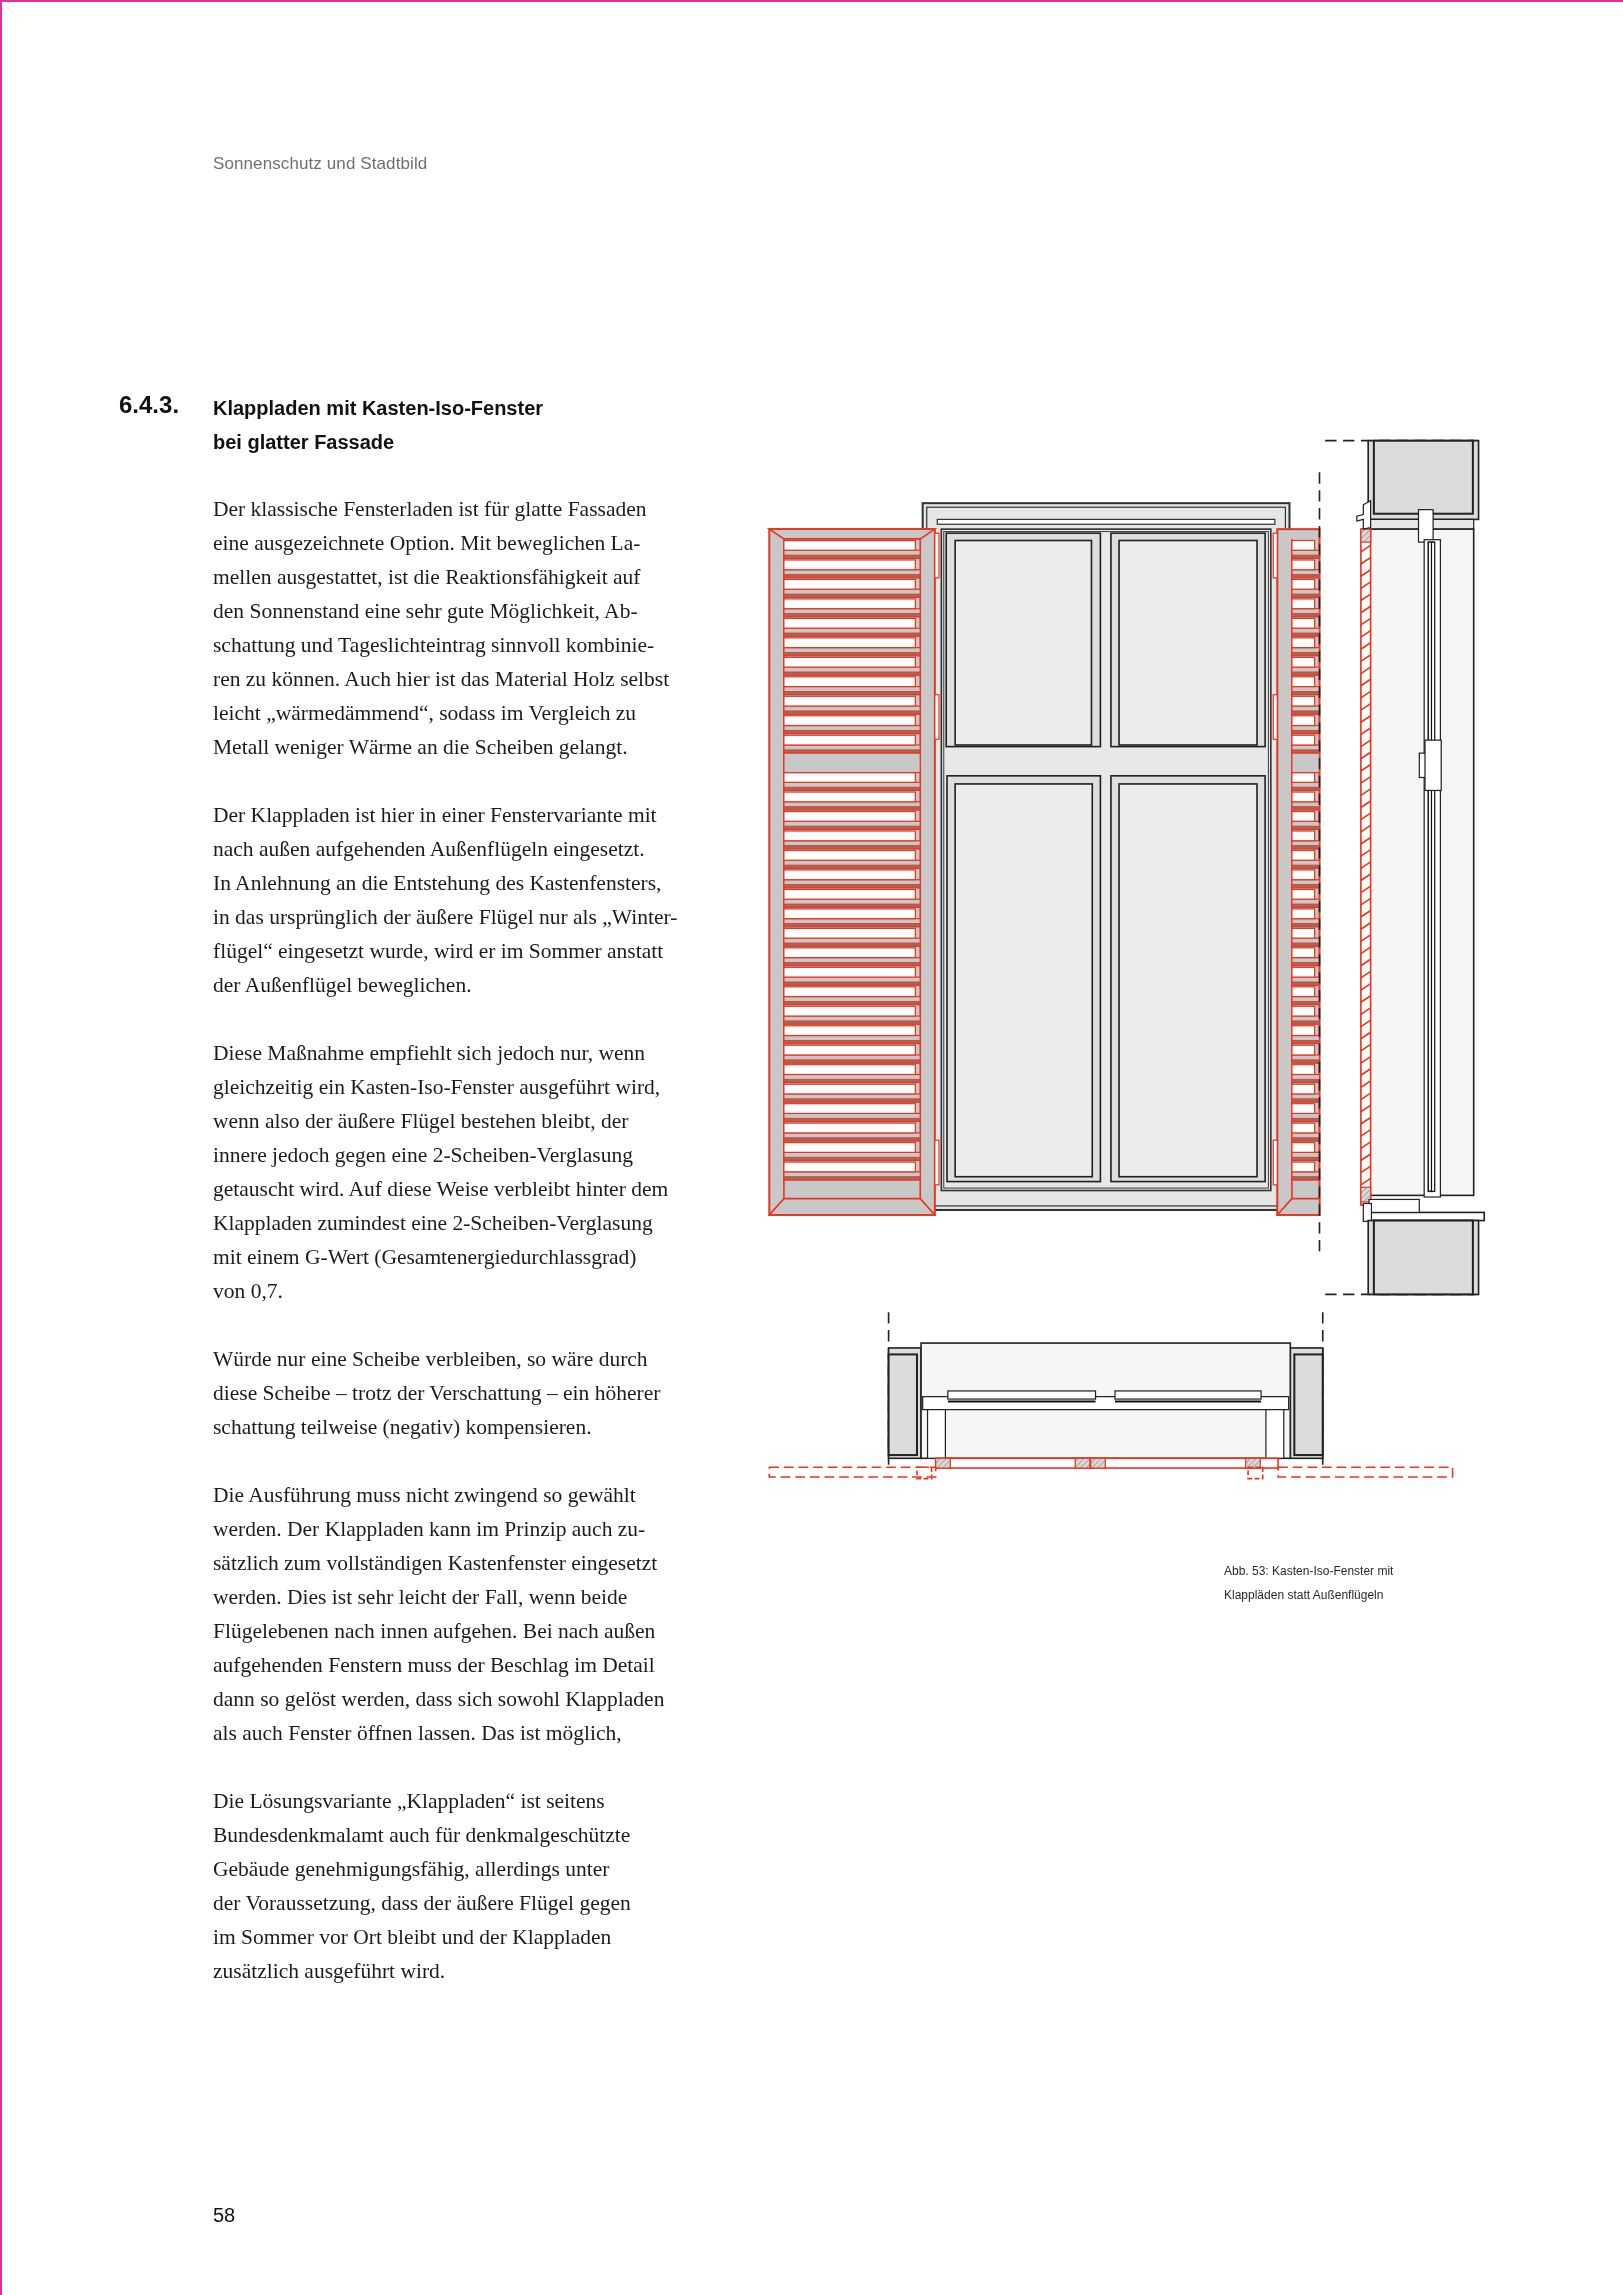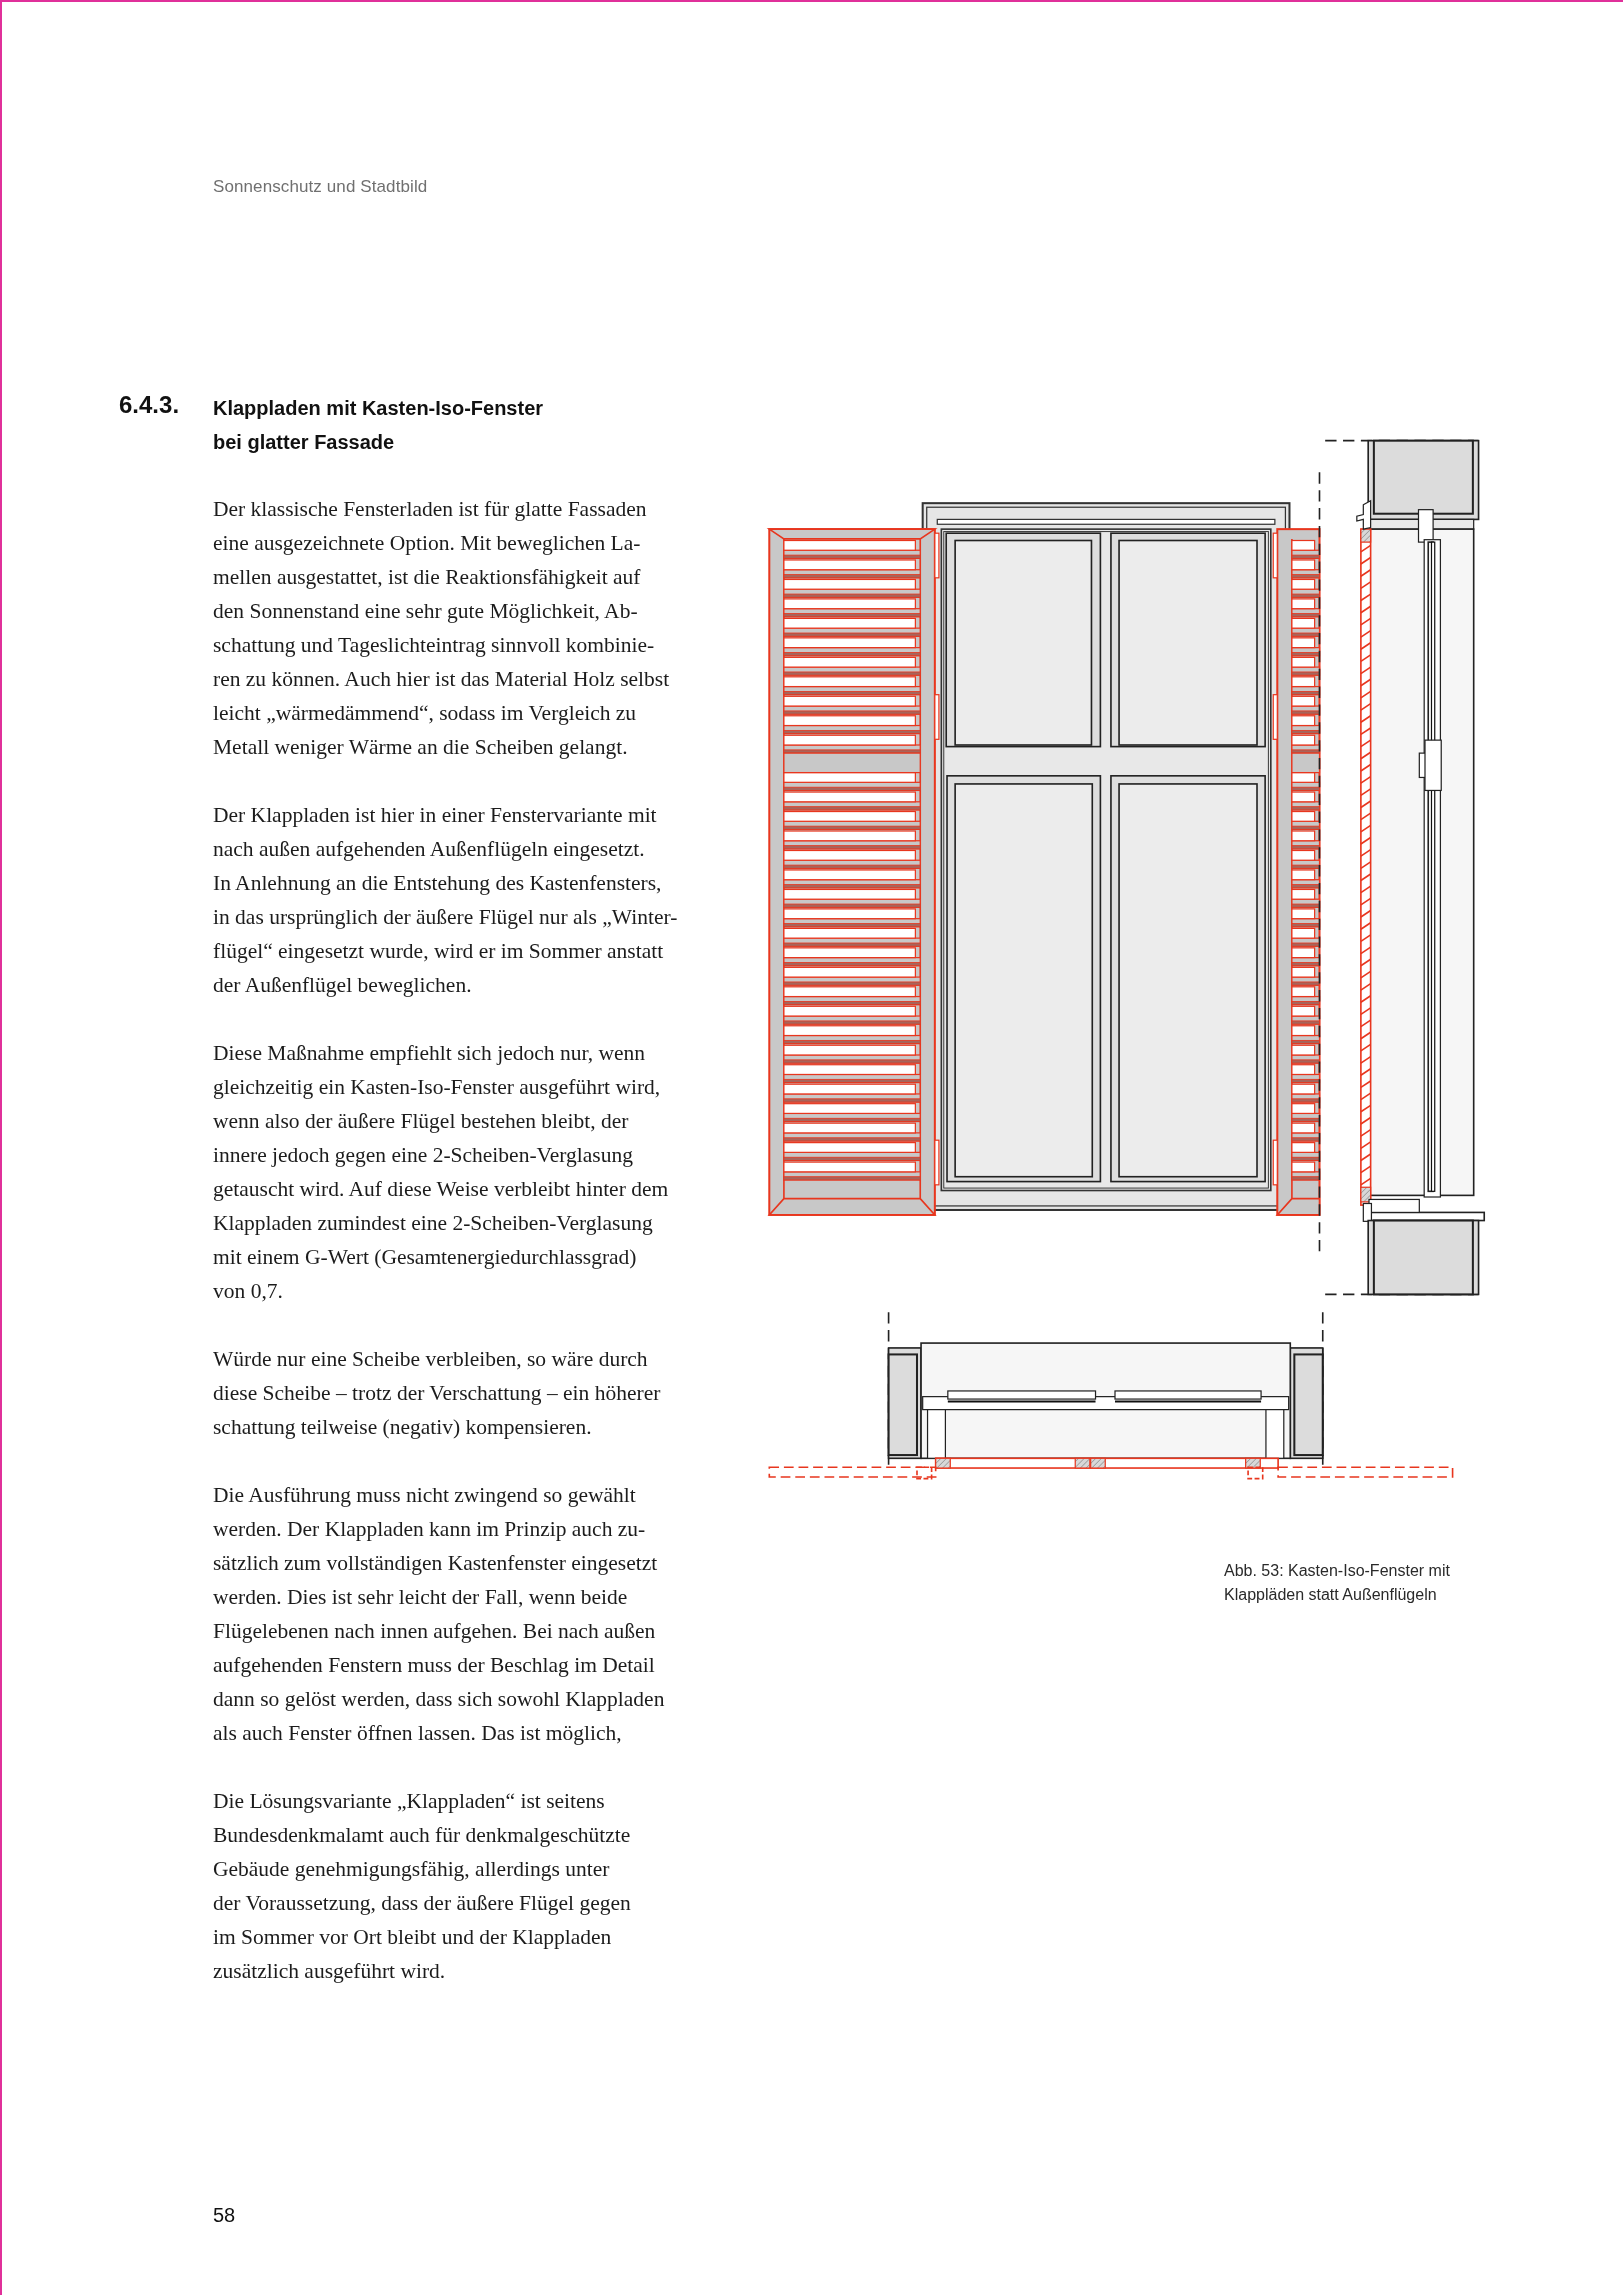--- a/index.html
+++ b/index.html
@@ -1,27 +1,27 @@
 <!DOCTYPE html>
 <html style="font-size:13px"><head>
 <meta charset="utf-8">
 <style>
   html, body { margin: 0; padding: 0; background: #ffffff; }
   body { width: 1623px; height: 2295px; position: relative; overflow: hidden;
          font-family: "Liberation Sans", "DejaVu Sans", sans-serif; color: #1a1a1a; }
   .trim-top { position: absolute; left: 0; top: 0; width: 1623px; height: 2.4px; background: #e0309a; }
   .trim-left { position: absolute; left: 0; top: 0; width: 2.4px; height: 2295px; background: #e0309a; }
-  .running-head { position: absolute; left: 213px; top: 154px; font-size: 17px; color: #707070; letter-spacing: 0.1px; margin-top: 23px; }
+  .running-head { position: absolute; left: 213px; top: 154px; font-size: 17px; color: #707070; letter-spacing: 0.1px; }
   .section-num { position: absolute; left: 119px; top: 391px; font-size: 24px; font-weight: bold; color: #111; }
   .section-title { position: absolute; left: 213px; top: 391px; font-size: 20px; font-weight: bold; color: #111; line-height: 34px; }
   .body-text { position: absolute; left: 213px; top: 492px; width: 536px; font-size: 21.5px; line-height: 34px; color: #1c1c1c; }
   .body-text p { margin: 0 0 34px 0; }
   .body-text .line { display: block; white-space: nowrap; font-family: Liberation Serif, serif; }
   .figure { position: absolute; left: 0; top: 0; width: 1623px; height: 2295px; pointer-events: none; }
-  .caption { position: absolute; left: 1224px; top: 1559px; font-size: 16px; line-height: 24px; color: #2a2a2a; }
+  .caption { position: absolute; left: 1224px; top: 1559px; font-size: 12px; line-height: 24px; color: #2a2a2a; }
   .caption .line { display: block; white-space: nowrap; }
   .page-number { position: absolute; left: 213px; top: 2204px; font-size: 20px; color: #111; }
 </style>
 </head>
 <body>
 
 <div class="trim-top"></div>
 <div class="trim-left"></div>
 
 <div class="running-head">Sonnenschutz und Stadtbild</div>

